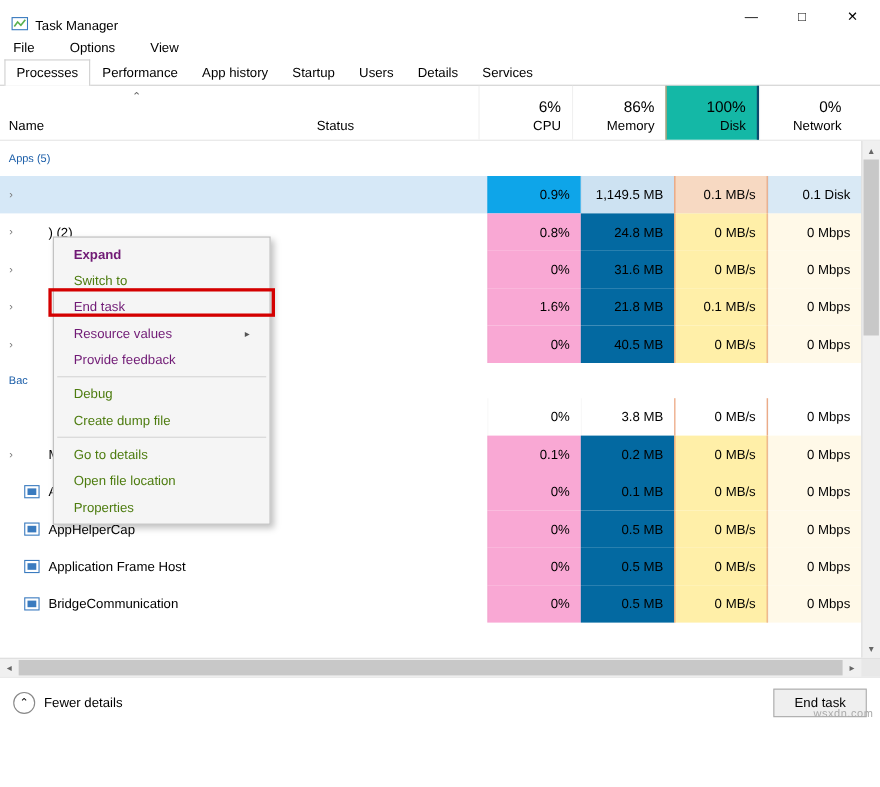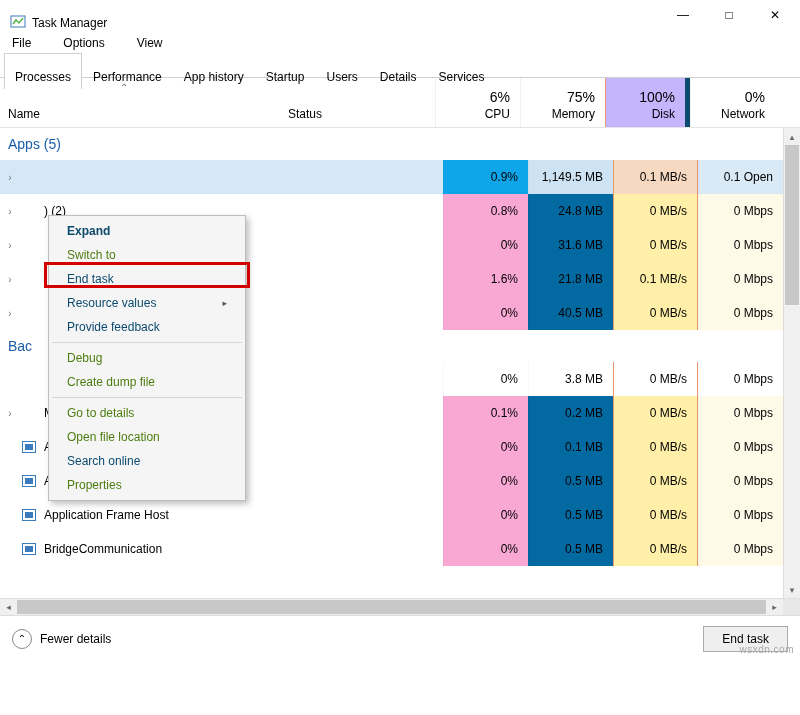--- a/index.html
+++ b/index.html
@@ -5,31 +5,31 @@
     *{box-sizing:border-box;margin:0;padding:0;font-family:"Segoe UI",Tahoma,sans-serif;font-size:12px}
     body{width:800px;height:715px;background:#fff;overflow:hidden;position:relative}
     .titlebar{height:30px;display:flex;align-items:flex-end;padding:0 2px}
     .titlebar-icon{width:16px;height:16px;margin:0 6px 0 8px}
     .title-text{flex:0 0 auto}
     .titlebar-spacer{flex:1}
     .wbtn{width:46px;height:30px;display:flex;align-items:center;justify-content:center}
     .menubar{height:22px;display:flex;align-items:flex-end;padding:0 4px;gap:16px}
     .menu-item{padding:2px 8px}
     .tabbar{height:26px;display:flex;align-items:flex-end;border-bottom:1px solid #d0d0d0;padding:0 4px}
-    .tab{padding:16px 10px 5px;border:1px solid transparent;border-bottom:none;position:relative;top:12px}
+    .tab{padding:4px 10px 5px;border:1px solid transparent;border-bottom:none;position:relative;top:1px}
     .tab.active{border-color:#d0d0d0;background:#fff}
     .cols{height:50px;display:flex;border-bottom:1px solid #e5e5e5;position:relative}
     .col-name{flex:0 0 280px;display:flex;align-items:flex-end;padding:0 8px 6px;position:relative}
     .sort-arrow{position:absolute;top:4px;left:120px;font-size:10px;color:#666}
     .col-status{flex:0 0 155px;display:flex;align-items:flex-end;padding:0 8px 6px}
     .col-stat{flex:0 0 85px;display:flex;flex-direction:column;align-items:flex-end;justify-content:flex-end;padding:4px 10px 6px;border-left:1px solid #f0f0f0}
-    .col-stat.disk{background:#c4b5fd;border-left:1px solid #e8986d;border-right:5px solid #0c4a6e}
+    .col-stat.disk{background:#14b8a6;border-left:1px solid #e8986d;border-right:2px solid #0c4a6e}
     .pct{font-size:14px;margin-bottom:2px}
     .scroll-area{height:470px;overflow:hidden;position:relative}
-    .group-h{height:32px;display:flex;align-items:center;padding:0 8px;color:#1a5da8;font-size:14px}
+    .group-h{height:32px;display:flex;align-items:center;padding:0 8px;color:#1a5da8;font-size:10px}
     .row{height:34px;display:flex;align-items:center;position:relative}
     .row .exp{width:20px;text-align:center;color:#777;font-size:10px}
     .row .ico{width:18px;height:16px;margin-right:6px;display:flex;align-items:center;justify-content:center}
     .row .nm{flex:0 0 auto}
     .row .cells{position:absolute;right:17px;top:0;bottom:0;display:flex}
     .cell{width:85px;display:flex;align-items:center;justify-content:flex-end;padding-right:10px;border-left:1px solid rgba(0,0,0,0.03)}
     .c-cpu{background:#f9a8d4}
     .c-mem{background:#0369a1}
     .c-disk{background:#ffefa8;border-left:1px solid #e8986d;border-right:1px solid #e8986d}
     .c-net{background:#fff9e8}
@@ -44,21 +44,21 @@
     .vthumb{position:absolute;left:1px;right:1px;top:2px;height:160px;background:#c8c8c8}
     .varrow{position:absolute;left:0;right:0;height:17px;display:flex;align-items:center;justify-content:center;color:#666;font-size:9px}
     .hscroll{height:17px;background:#f0f0f0;border-top:1px solid #ddd;position:relative}
     .hthumb{position:absolute;top:1px;bottom:1px;left:17px;right:34px;background:#c8c8c8}
     .harrow{position:absolute;top:0;bottom:0;width:17px;display:flex;align-items:center;justify-content:center;color:#666;font-size:9px}
     .footer{height:46px;border-top:1px solid #ddd;display:flex;align-items:center;padding:0 12px}
     .fewer{display:flex;align-items:center;gap:8px}
     .fewer-circ{width:20px;height:20px;border:1px solid #888;border-radius:50%;display:flex;align-items:center;justify-content:center;font-size:10px}
     .end-btn{margin-left:auto;padding:5px 18px;border:1px solid #aaa;background:#efefef}
     .ctx{position:absolute;left:48px;top:215px;width:198px;background:#f5f5f5;border:1px solid #bdbdbd;box-shadow:3px 3px 6px rgba(0,0,0,.25);padding:3px 2px;z-index:10}
-    .ctx-item{padding:5px 16px;color:#0c4a6e}
+    .ctx-item{padding:5px 16px;color:#701a75}
     .ctx-item.bold{font-weight:600}
     .ctx-item.dis{color:#4d7c0f}
     .ctx-item.sub::after{content:"▸";float:right;font-size:9px;margin-top:2px;color:#555}
     .ctx-sep{height:1px;background:#d5d5d5;margin:3px 1px}
     .ctx-hi{position:absolute;left:44px;top:262px;width:206px;height:26px;border:3px solid #d40000;z-index:11;pointer-events:none}
     .sq{width:14px;height:12px;border:1px solid #3a7bbf;display:inline-block;position:relative}
     .sq::before{content:"";position:absolute;inset:2px;background:#3a7bbf}
     .watermark{position:absolute;right:6px;bottom:60px;font-size:10px;color:#aaa;letter-spacing:.5px}
   </style>
 </head>
@@ -106,21 +106,21 @@
     <span>Name</span>
   </div>
   <div class="col-status">
       <span>Status</span>
     </div>
   <div class="col-stat">
       <span class="pct">6%</span>
       <span>CPU</span>
     </div>
   <div class="col-stat">
-      <span class="pct">75%</span>
+      <span class="pct">86%</span>
       <span>Memory</span>
     </div>
   <div class="col-stat disk">
       <span class="pct">100%</span>
       <span>Disk</span>
     </div>
   <div class="col-stat">
       <span class="pct">0%</span>
       <span>Network</span>
     </div>
@@ -130,21 +130,21 @@
 <div class="scroll-area" id="list">
   <div class="group-h">Apps (5)</div>
     <div class="row sel">
       <span class="exp">›</span>
   <span class="ico"></span>
   <span class="nm"></span>
   <div class="cells">
     <div class="cell c-cpu">0.9%</div>
     <div class="cell c-mem">1,149.5 MB</div>
     <div class="cell c-disk">0.1 MB/s</div>
-    <div class="cell c-net">0.1 Open</div>
+    <div class="cell c-net">0.1 Disk</div>
   </div>
     </div>
     <div class="row">
       <span class="exp">›</span>
   <span class="ico"></span>
   <span class="nm">) (2)</span>
   <div class="cells">
     <div class="cell c-cpu">0.8%</div>
     <div class="cell c-mem">24.8 MB</div>
     <div class="cell c-disk">0 MB/s</div>
@@ -286,17 +286,16 @@
     <div class="ctx-item dis">Switch to</div>
     <div class="ctx-item">End task</div>
     <div class="ctx-item sub">Resource values</div>
     <div class="ctx-item">Provide feedback</div>
     <div class="ctx-sep"></div>
     <div class="ctx-item dis">Debug</div>
     <div class="ctx-item dis">Create dump file</div>
     <div class="ctx-sep"></div>
     <div class="ctx-item dis">Go to details</div>
     <div class="ctx-item dis">Open file location</div>
-    <div class="ctx-item">Search online</div>
     <div class="ctx-item dis">Properties</div>
   </div>
 <div class="ctx-hi"></div>
 <div class="watermark">wsxdn.com</div>
 
 </body></html>

